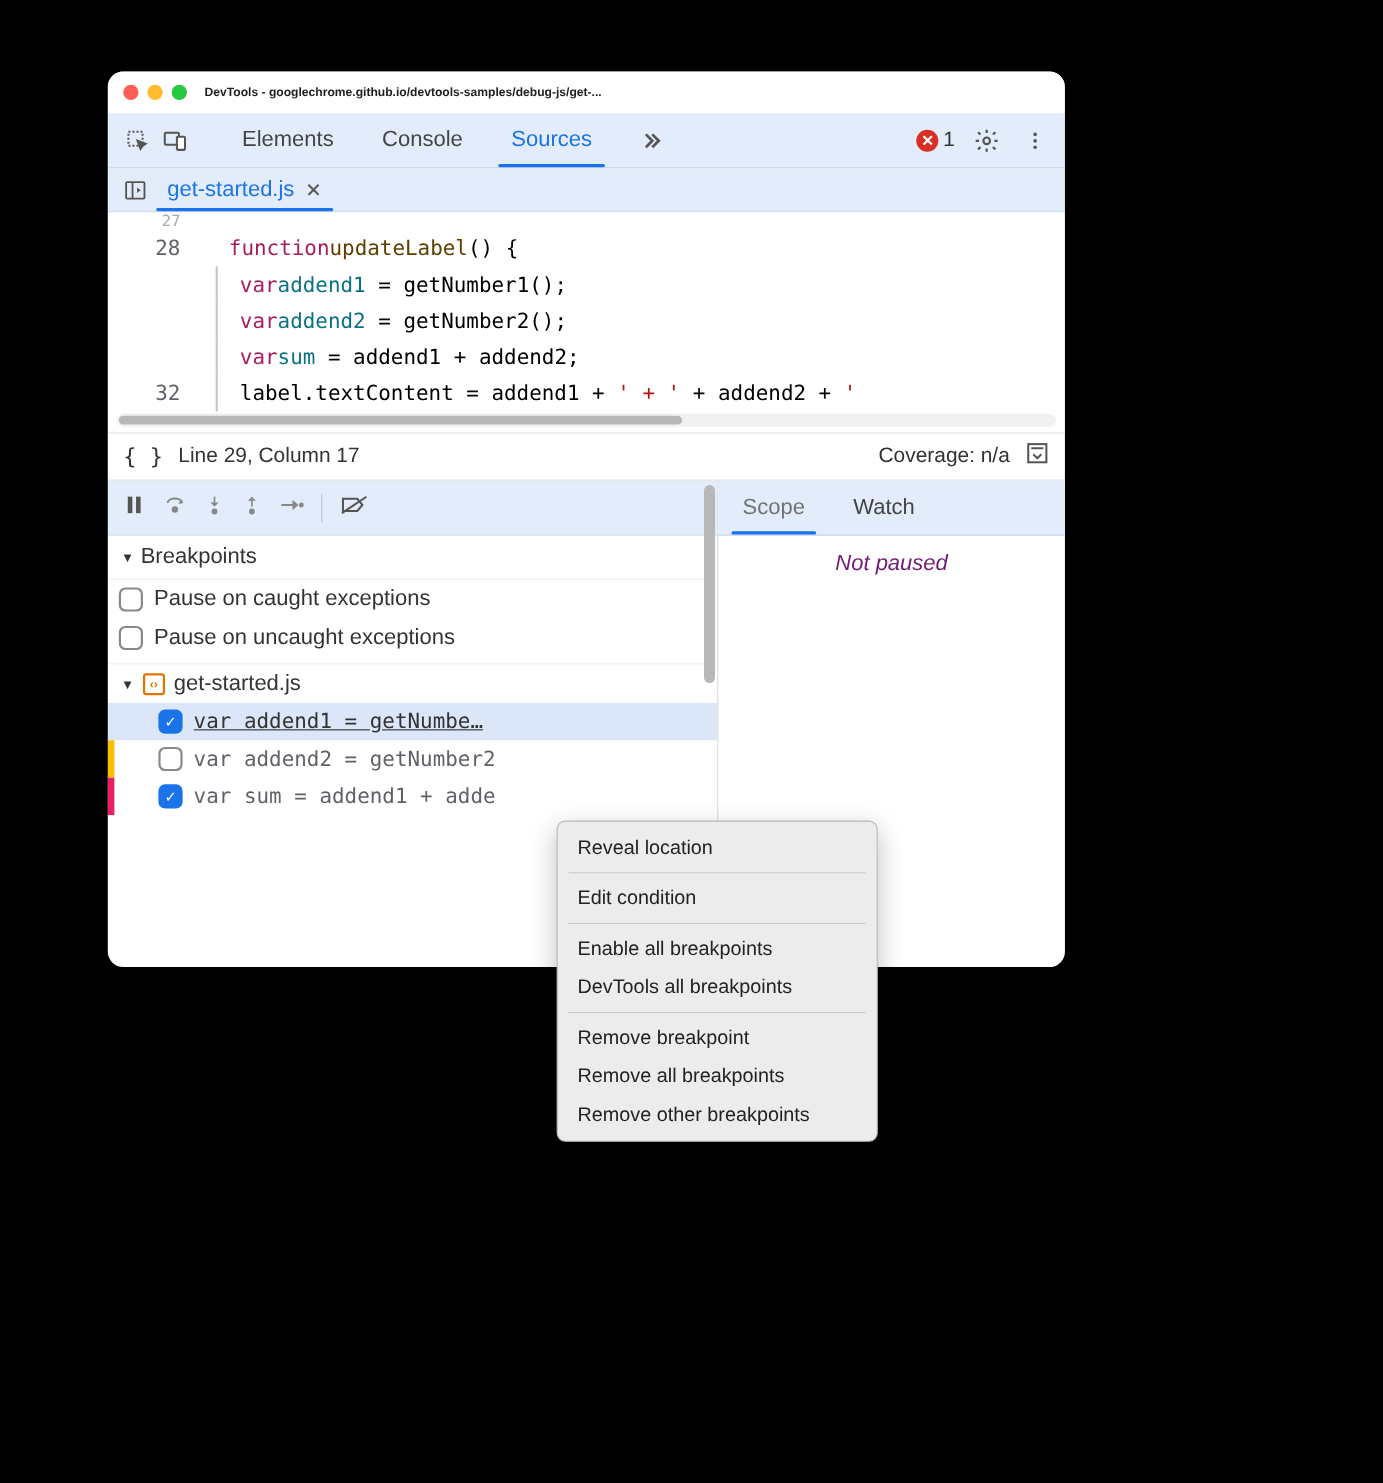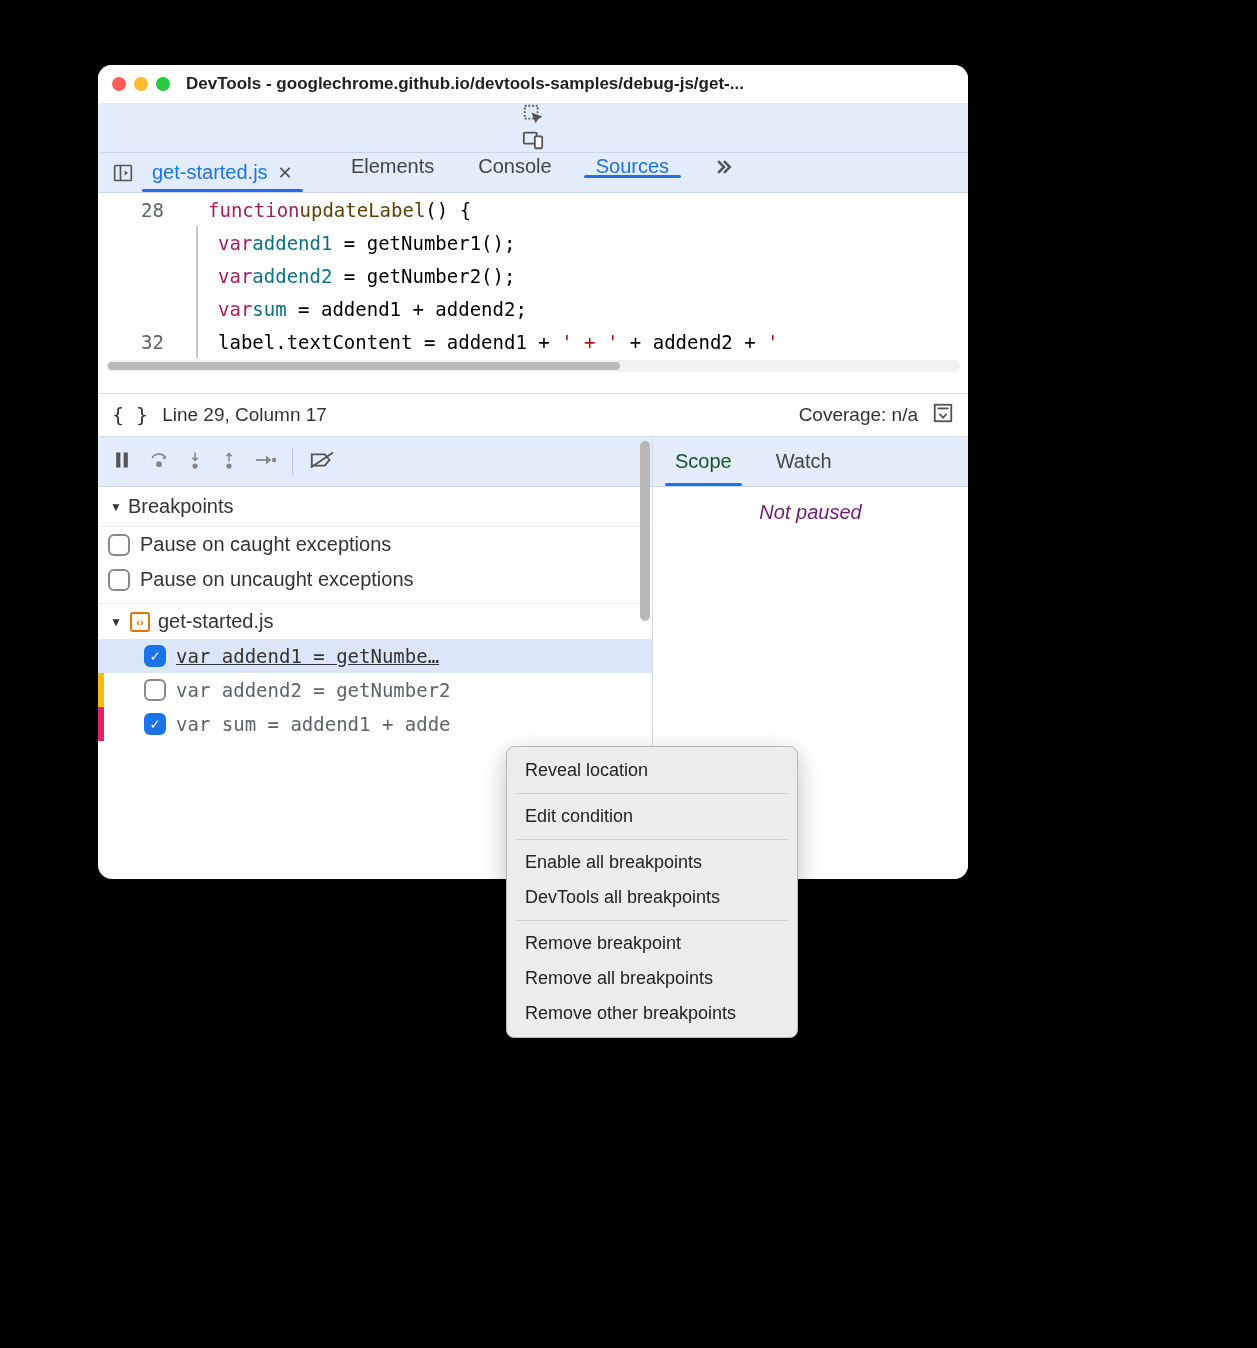--- a/index.html
+++ b/index.html
@@ -29,31 +29,30 @@
     align-items: center;
     padding: 0 14px;
     background: #fff;
     gap: 10px;
   }
   .traffic { display: flex; gap: 8px; }
   .traffic .dot { width: 14px; height: 14px; border-radius: 50%; }
   .dot.red { background: #ff5f57; }
   .dot.yellow { background: #febc2e; }
   .dot.green { background: #28c840; }
-  .title { font-size: 17px; font-weight: 600; color: #1f1f1f; white-space: nowrap; overflow: hidden; text-overflow: ellipsis; margin-left: 6px; }
+  .title { font-size: 11px; font-weight: 600; color: #1f1f1f; white-space: nowrap; overflow: hidden; text-overflow: ellipsis; margin-left: 6px; }
 
   .toolbar {
     height: 50px;
     background: #e3ecfa;
     border-bottom: 1px solid #c9d6ea;
     display: flex;
     align-items: center;
     padding: 0 12px;
     gap: 4px;
-    flex-direction: column;
   }
   .toolbar .icon-btn {
     width: 30px; height: 30px;
     display: flex; align-items: center; justify-content: center;
     color: #555;
     border-radius: 4px;
   }
   .tabs-main { display: flex; align-items: stretch; height: 100%; margin-left: 20px; gap: 0; }
   .tab-main {
     padding: 0 22px;
@@ -252,21 +251,21 @@
     background: #e3ecfa;
     border-bottom: 1px solid #c9d6ea;
   }
   .scope-tab {
     padding: 0 22px;
     display: flex; align-items: center;
     font-size: 20px;
     color: #444;
     position: relative;
   }
-  .scope-tab.active { color: #14532d; }
+  .scope-tab.active { color: #737373; }
   .scope-tab.active::after {
     content: ''; position: absolute; bottom: 0; left: 12px; right: 12px;
     height: 3px; background: #1a73e8; border-radius: 2px;
   }
   .not-paused {
     padding: 14px;
     text-align: center;
     font-style: italic;
     color: #701a75;
     font-size: 20px;
@@ -367,20 +366,25 @@
           <path d="M14 9 l4 3 -4 3z" fill="#555" stroke="none"></path>
         </svg>
     </div>
     <div class="file-tab">
       <span>get-started.js</span>
       <span class="close">✕</span>
     </div>
   </div>
 
   <div class="editor">
+    <div class="code-row" style="height:16px">
+      <div class="gutter">
+          <span class="ln" style="font-size:14px;color:#aaa">27</span>
+        </div>
+    </div>
     <div class="code-row code-28">
       <div class="gutter">
           <span class="ln">28</span>
         </div>
       <div class="code-txt"><span class="kw">function</span> <span class="fn">updateLabel</span><span>() {</span></div>
     </div>
     <div class="code-row">
       <div class="gutter">
           <div class="bp-marker blue">
             <span>29</span>

